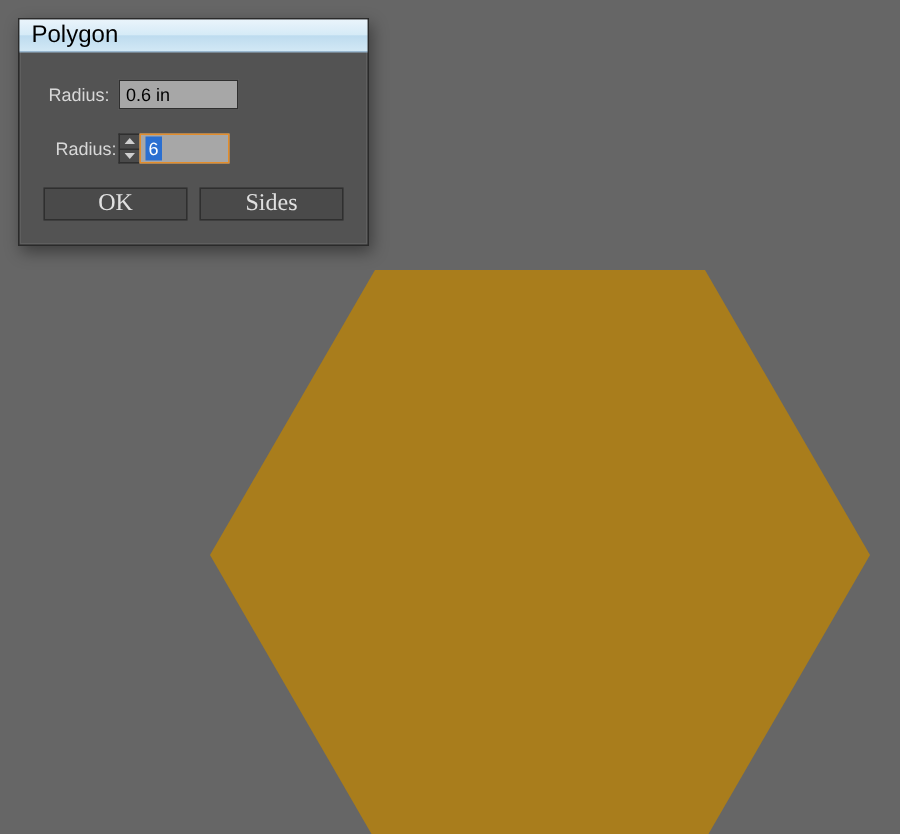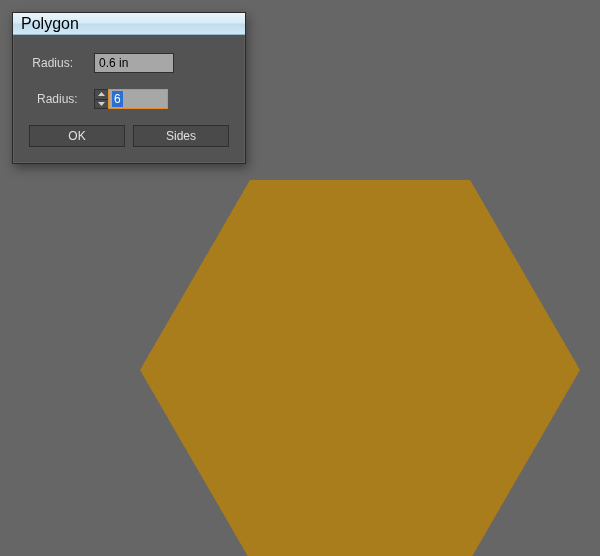--- a/index.html
+++ b/index.html
@@ -59,21 +59,20 @@
       width: 50px;
       text-align: right;
       padding-right: 6px;
       color: #d8d8d8;
       font-size: 12px;
     }
     .input-wrap {
       display: flex;
       align-items: stretch;
       height: 20px;
-      margin-left: 15px;
     }
     .text-input {
       height: 20px;
       width: 80px;
       background: #a7a7a7;
       color: #000;
       border: 1px solid #2f2f2f;
       padding: 0 4px;
       font-size: 12px;
       font-family: inherit;
@@ -113,26 +112,26 @@
       display: flex;
       gap: 8px;
       margin-top: 6px;
     }
     .btn {
       flex: 1;
       height: 22px;
       background: #4a4a4a;
       border: 1px solid #2f2f2f;
       color: #e0e0e0;
-      font-size: 12px;
+      font-size: 16px;
       cursor: pointer;
       display: flex;
       align-items: center;
       justify-content: center;
-      font-family: Liberation Sans, sans-serif;
+      font-family: Liberation Serif, serif;
     }
   </style>
 </head>
 <body>
 
 <div class="canvas">
   <div class="hexagon">
     <svg width="440" height="380" viewBox="0 0 440 380">
       <polygon points="110,0 330,0 440,190 330,380 110,380 0,190" fill="#a97d1c"></polygon>
     </svg>

